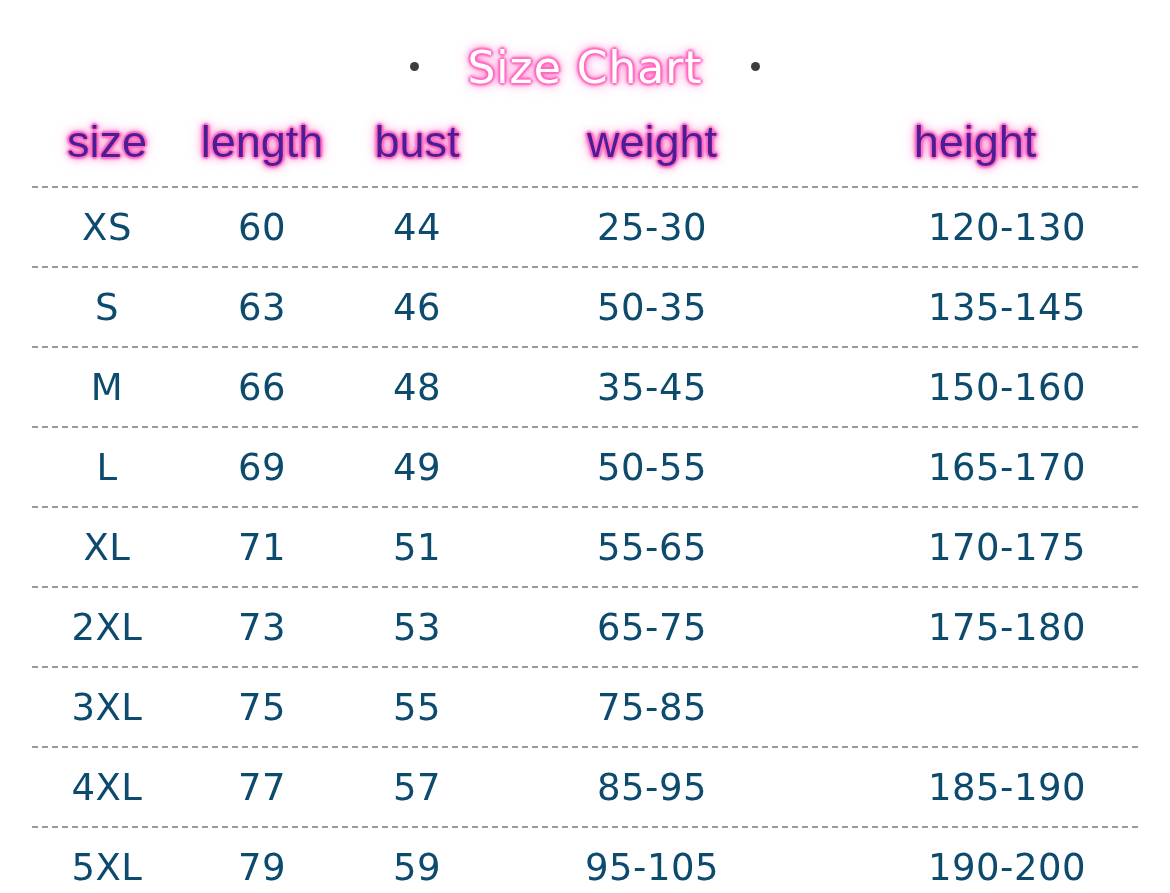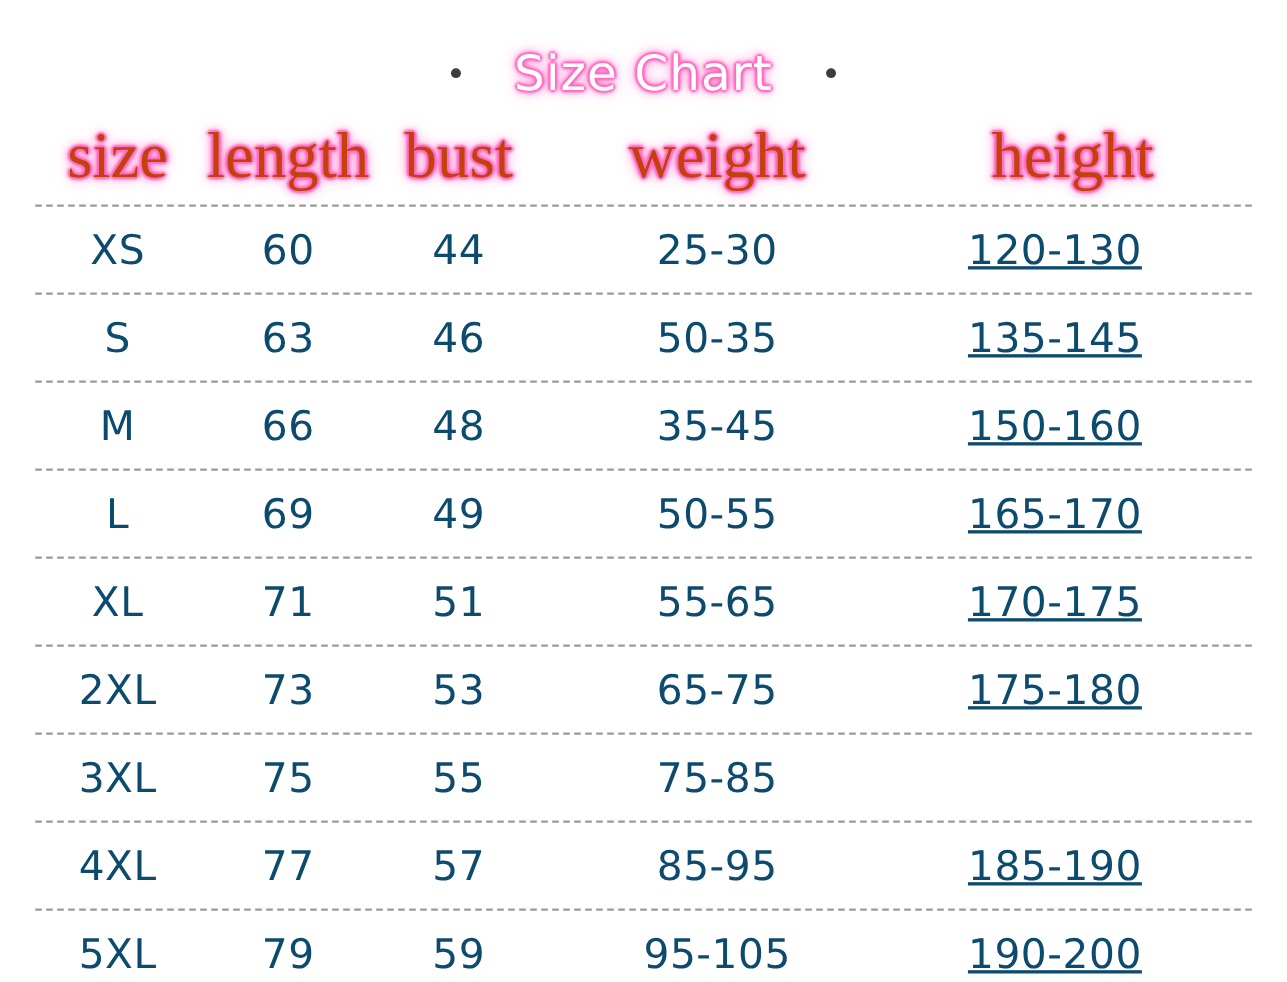--- a/index.html
+++ b/index.html
@@ -71,24 +71,24 @@
   }
   .header-cell {
     position: absolute;
     top: 0;
     height: 74px;
     display: flex;
     align-items: center;
     justify-content: center;
   }
   .header-cell span {
-    font-size: 59px;
+    font-size: 45px;
     line-height: 1;
-    color: #c2410c;
-    font-family: Liberation Serif, serif;
+    color: #4c1d95;
+    font-family: Liberation Sans, sans-serif;
     text-shadow:
       0 0 2px #ff6fc4,
       0 0 5px #ff6fc4,
       0 0 9px #ff4fb6,
       2px 0 2px #ff6fc4,
       -2px 0 2px #ff6fc4,
       0 2px 2px #ff6fc4,
       0 -2px 2px #ff6fc4,
       0 0 16px #ffa8dc;
     white-space: nowrap;
@@ -122,21 +122,21 @@
     color: #0c4a6e;
     font-family: "DejaVu Sans", sans-serif;
     white-space: nowrap;
   }
 
   
   .col-0 { left: 0px;   width: 150px; }
   .col-1 { left: 150px; width: 160px; }
   .col-2 { left: 310px; width: 150px; }
   .col-3 { left: 460px; width: 320px; }
-  .col-4 { left: 764px; width: 326px; text-decoration: underline; }
+  .col-4 { left: 812px; width: 326px; }
 
   
   .hcol-0 { left: 32px;  width: 150px; }
   .hcol-1 { left: 182px; width: 160px; }
   .hcol-2 { left: 342px; width: 150px; }
   .hcol-3 { left: 492px; width: 320px; }
   .hcol-4 { left: 812px; width: 326px; }
 </style>
 </head>
 <body>

